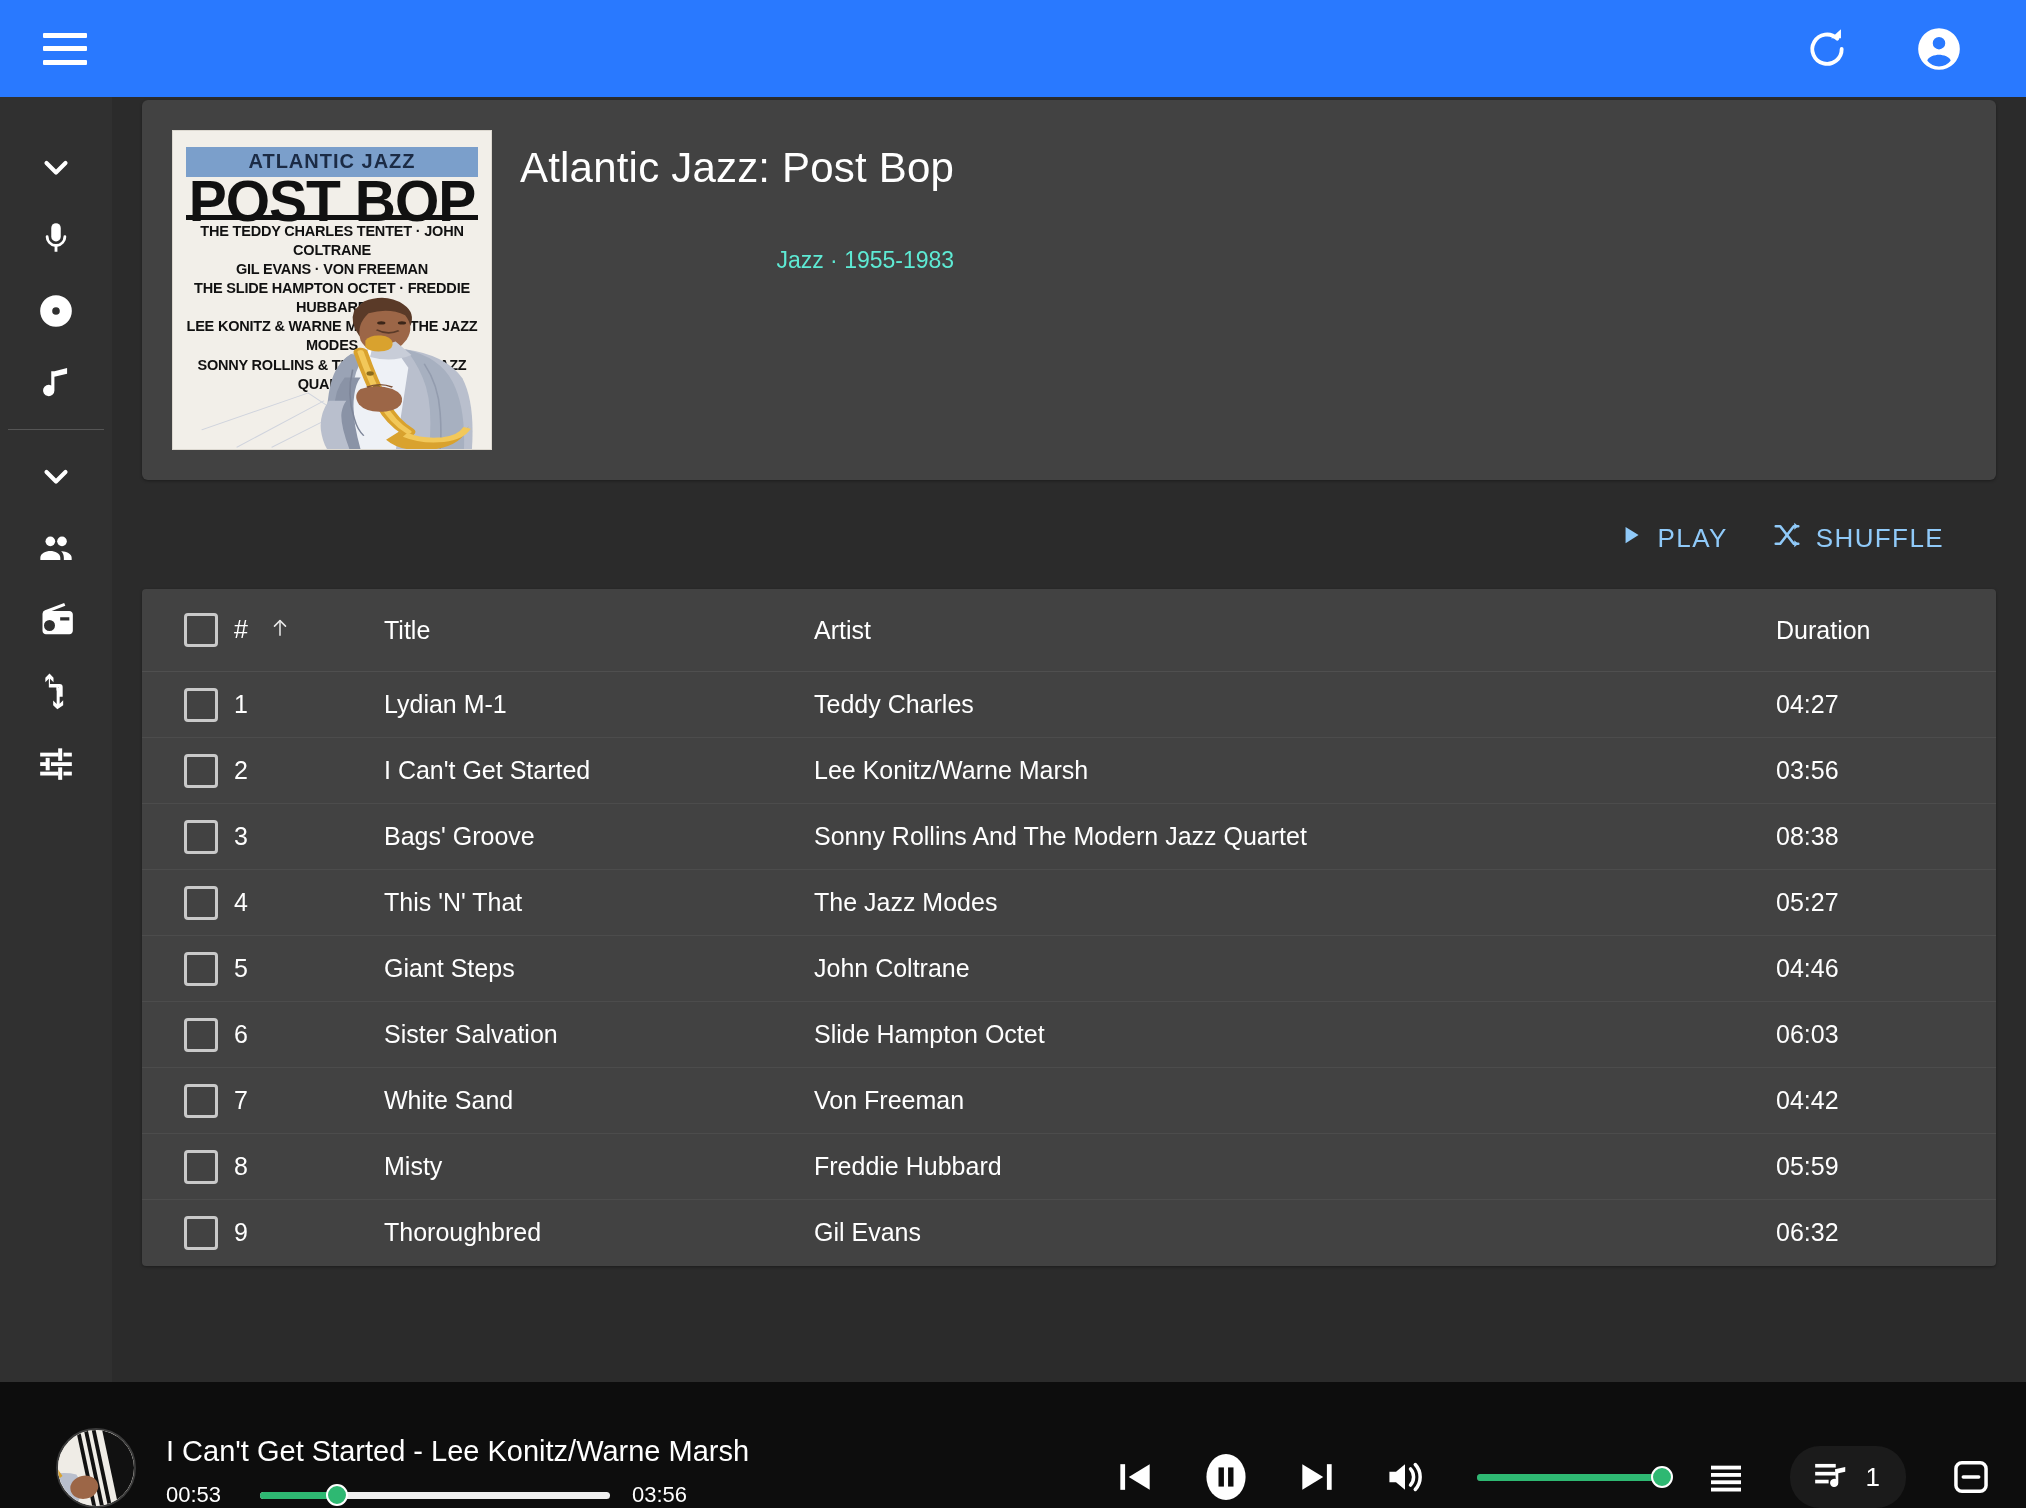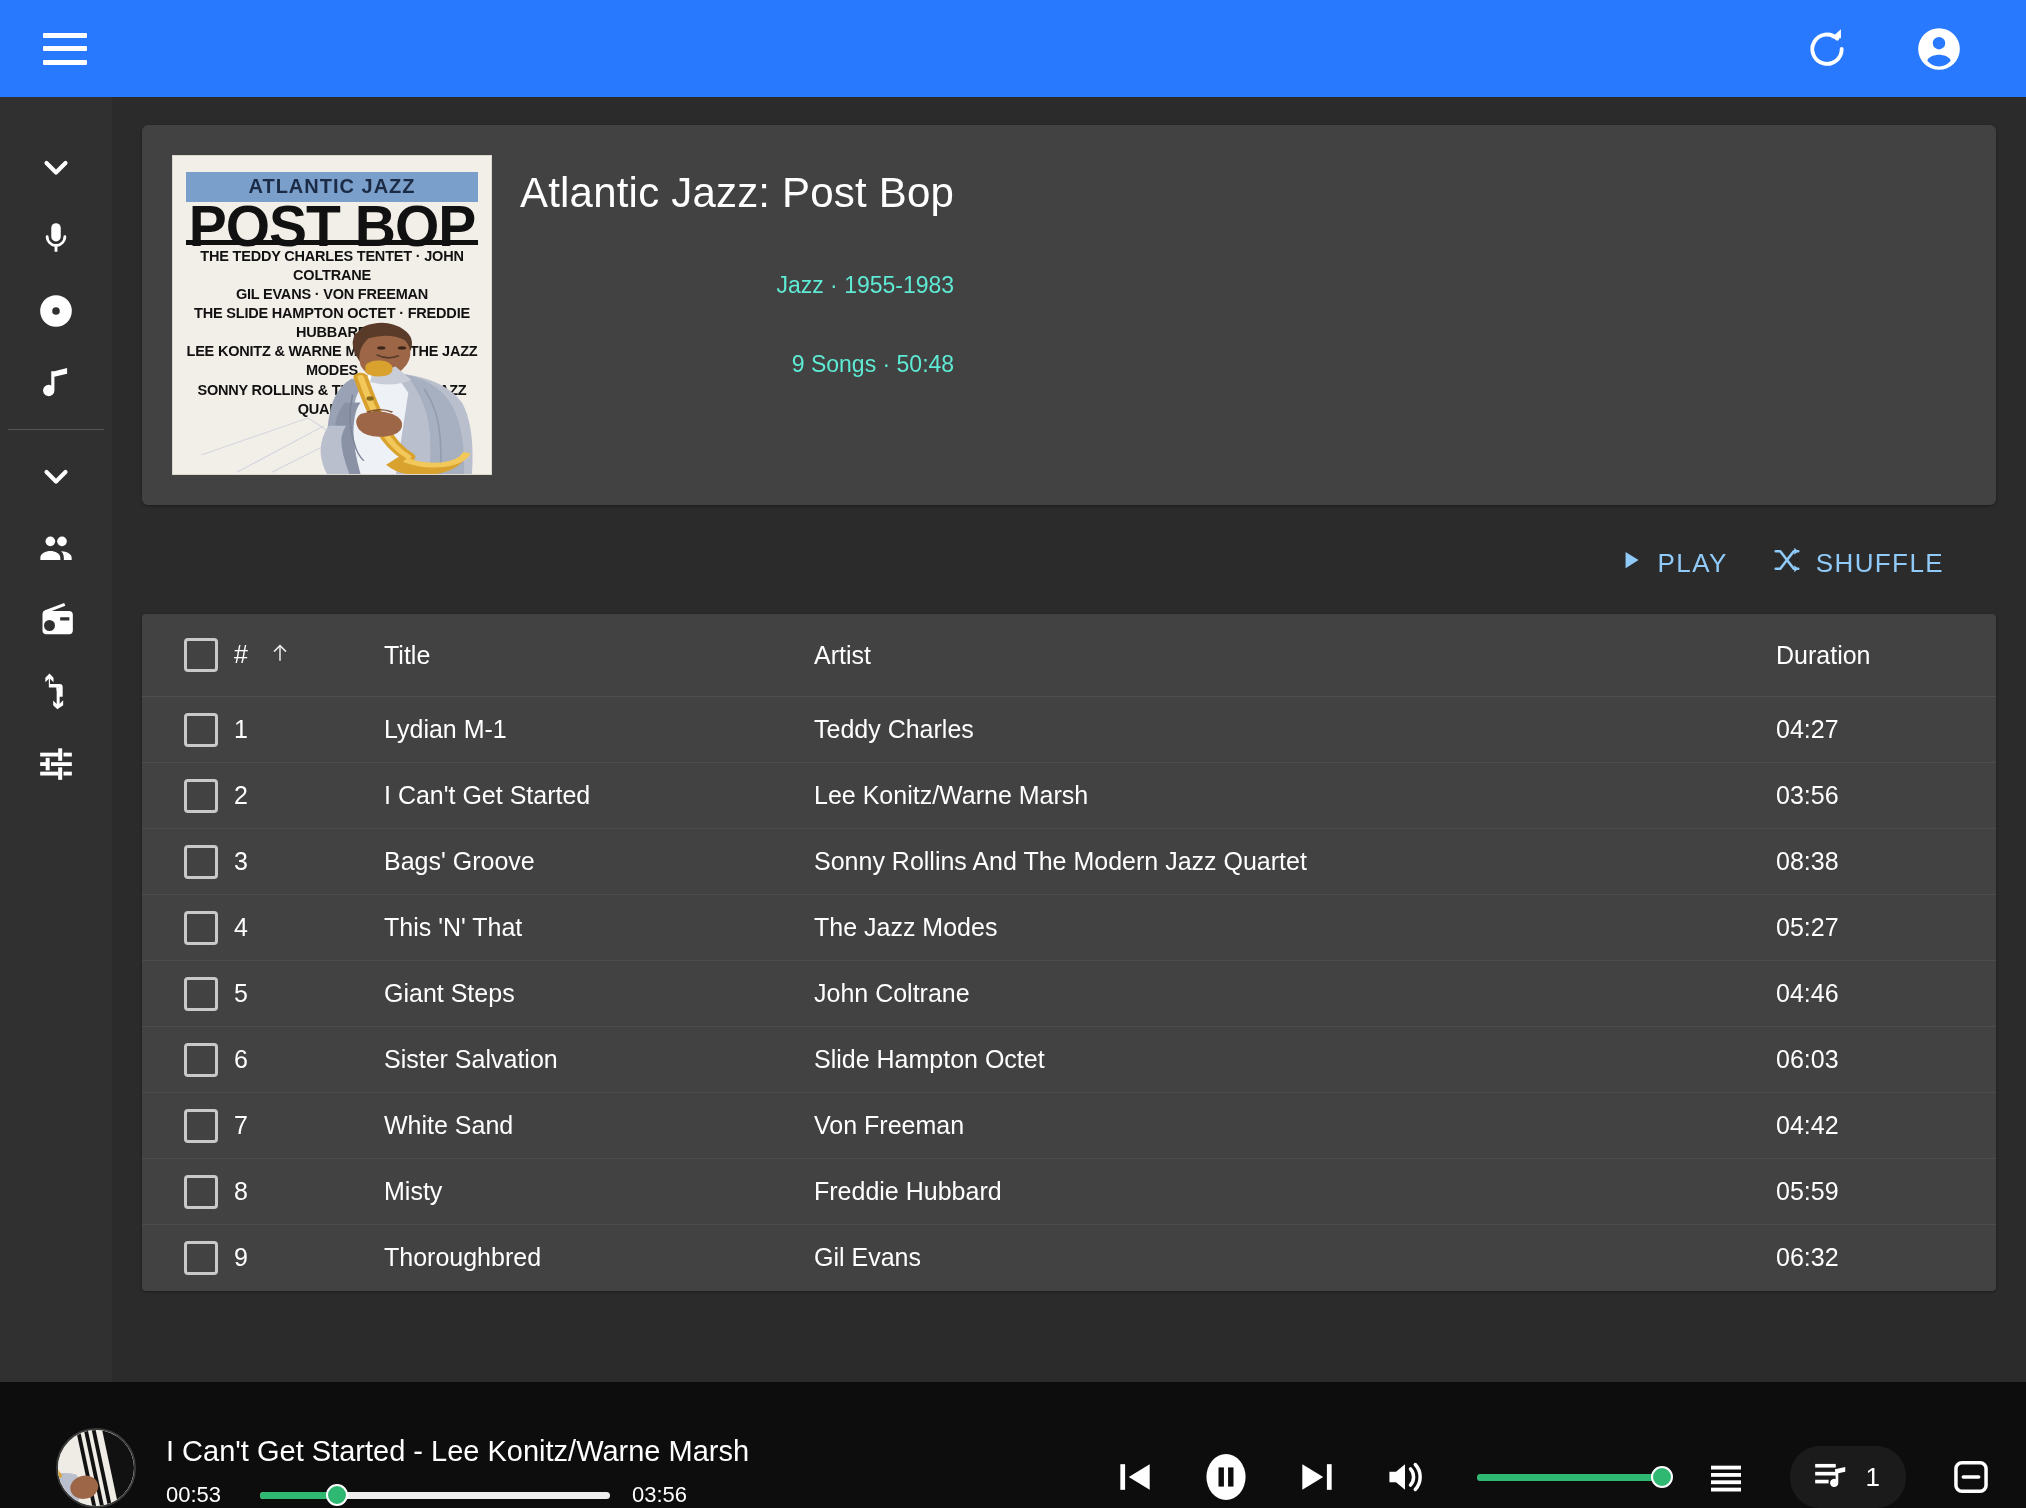--- a/index.html
+++ b/index.html
@@ -43,21 +43,21 @@
     display: flex; align-items: center; justify-content: center;
     cursor: pointer;
   }
   .side-divider { width: 96px; height: 1px; background: #555; margin: 10px 0; }
 
   
   .content { flex: 1; min-width: 0; display: flex; flex-direction: column; padding: 0 0 0 0; overflow: hidden; }
 
   .album-card {
     background: #424242;
-    margin: 28px 30px 0 30px;
+    margin: 3px 30px 0 30px;
     border-radius: 6px;
     display: flex;
     padding: 30px;
     box-shadow: 0 1px 3px rgba(0,0,0,.35);
   }
   .cover {
     width: 320px; height: 320px; min-width: 320px;
     background: #f2efe9;
     position: relative; overflow: hidden;
     border: 1px solid #dcd8d0;
@@ -323,21 +323,20 @@
               </g>
               <path d="M118 108 q10 -6 20 0 q7 5 6 13 q-1 8 -10 10 q-12 2 -17 -7 q-4 -10 1 -16 z" fill="#9c6647"></path>
               <path d="M122 106 q8 -5 16 0" stroke="#7b4e33" stroke-width="1.4" fill="none"></path>
             </svg>
           </div>
         </div>
 
         <div class="album-meta">
           <div class="album-title">Atlantic Jazz: Post Bop</div>
           <div class="album-sub">Jazz · 1955-1983</div>
-          <div class="album-sub">9 Songs · 50:48</div>
         </div>
       </div>
 
       <div class="actions">
         <div class="action-btn">
           <span>
             <svg width="26" height="26" viewBox="0 0 24 24" fill="#90caf9">
                 <path d="M7 4.5 19 12 7 19.5z"></path>
               </svg>
           </span>

